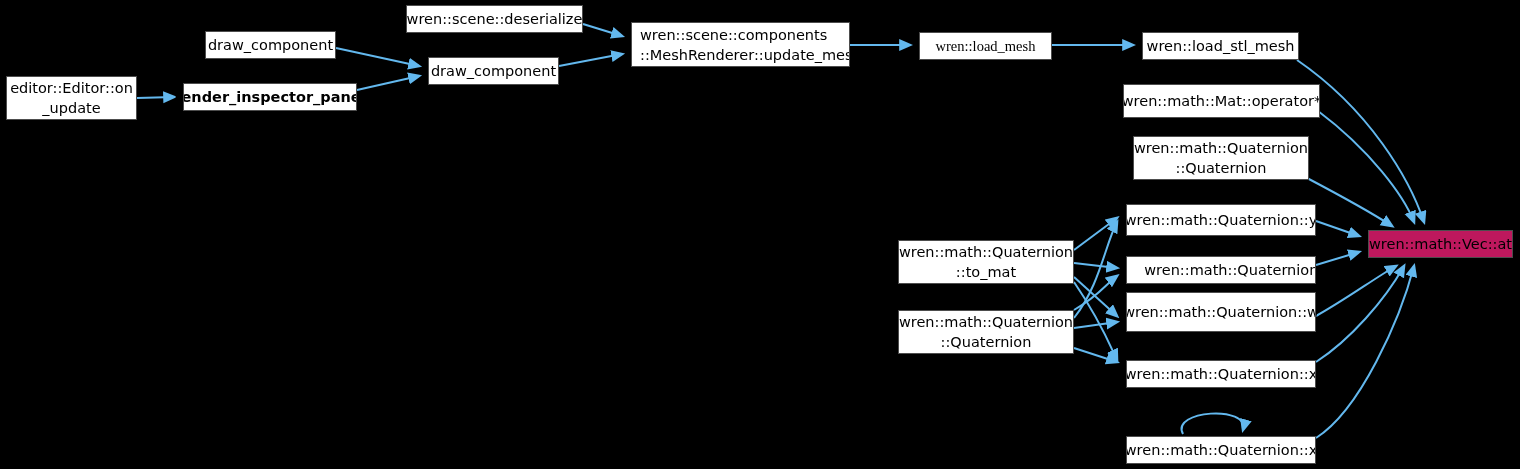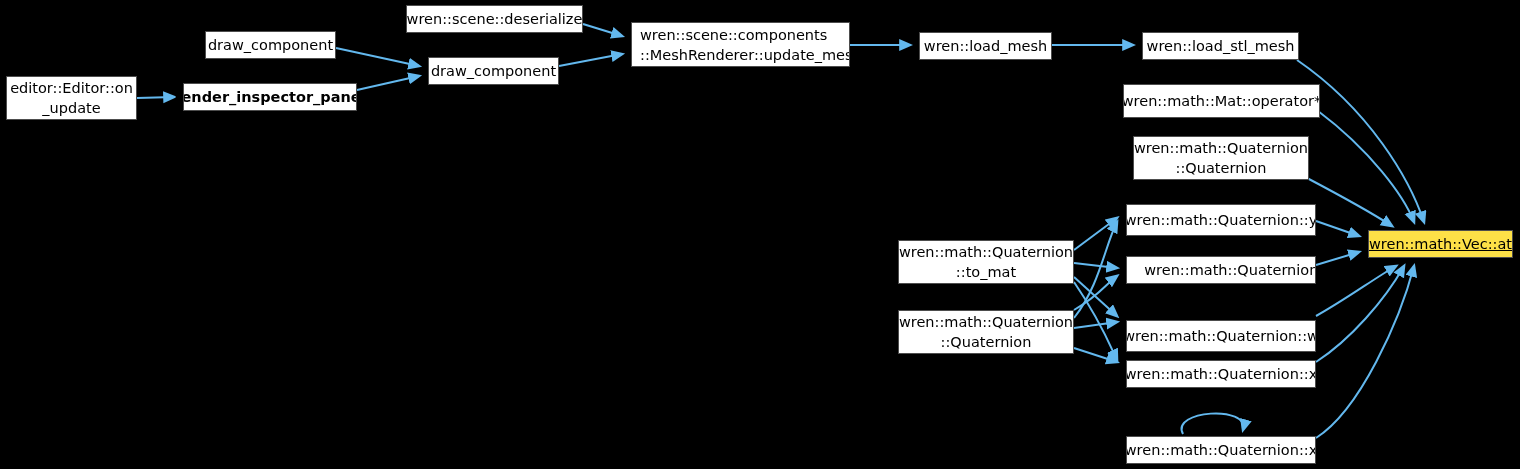--- a/index.html
+++ b/index.html
@@ -22,21 +22,21 @@
     align-items:center;
     justify-content:center;
     text-align:center;
     color:#000;
     font-size:14.5px;
     line-height:20px;
     letter-spacing:0px;
     white-space:pre-line;
     padding:0 6px;
   }
-  .node.highlight{background:#fde047;text-decoration:underline;}
+  .node.highlight{background:#be185d;}
   .node.leftalign{justify-content:flex-start;text-align:left;padding-left:8px;}
 </style>
 </head>
 <body>
 
 <div id="canvas">
   <svg class="edges" xmlns="http://www.w3.org/2000/svg">
     <defs>
       <marker id="arrowhead" markerWidth="7" markerHeight="7" refX="5.4" refY="3" orient="auto" markerUnits="strokeWidth">
         <path d="M0,0 L7,3 L0,6 z" fill="#63b8ee"></path>
@@ -71,28 +71,28 @@
   </svg>
   <div id="node-layer">
       <div class="node" style="left: 6px; top: 76px; width: 131px; height: 44px;">editor::Editor::on
 _update</div>
       <div class="node" style="left: 205px; top: 31px; width: 131px; height: 28px;">draw_component</div>
       <div class="node" style="left: 183px; top: 83px; width: 174px; height: 28px; font-weight: bold;">render_inspector_panel</div>
       <div class="node" style="left: 428px; top: 57px; width: 131px; height: 28px;">draw_component</div>
       <div class="node" style="left: 406px; top: 5px; width: 177px; height: 28px;">wren::scene::deserialize</div>
       <div class="node leftalign" style="left: 631px; top: 22px; width: 219px; height: 45px;">wren::scene::components
 ::MeshRenderer::update_mesh</div>
-      <div class="node" style="left: 919px; top: 32px; width: 133px; height: 28px;">wren::load_mesh</div>
+      <div class="node" style="left: 919px; top: 32px; width: 133px; height: 28px; font-family: Liberation Serif, serif;">wren::load_mesh</div>
       <div class="node" style="left: 1142px; top: 32px; width: 157px; height: 28px;">wren::load_stl_mesh</div>
       <div class="node" style="left: 1123px; top: 84px; width: 197px; height: 34px;">wren::math::Mat::operator*</div>
       <div class="node" style="left: 1133px; top: 136px; width: 176px; height: 44px;">wren::math::Quaternion
 ::Quaternion</div>
       <div class="node" style="left: 1126px; top: 204px; width: 190px; height: 32px;">wren::math::Quaternion::y</div>
       <div class="node" style="left: 1126px; top: 256px; width: 190px; height: 28px; padding-left: 44px;">wren::math::Quaternion::z</div>
-      <div class="node" style="left: 1126px; top: 320px; width: 190px; height: 32px;">wren::math::Quaternion::w</div>
+      <div class="node" style="left: 1126px; top: 292px; width: 190px; height: 40px;">wren::math::Quaternion::w</div>
       <div class="node" style="left: 1126px; top: 360px; width: 190px; height: 28px;">wren::math::Quaternion::x</div>
       <div class="node" style="left: 1126px; top: 436px; width: 190px; height: 28px;">wren::math::Quaternion::x</div>
       <div class="node" style="left: 898px; top: 240px; width: 176px; height: 44px;">wren::math::Quaternion
 ::to_mat</div>
       <div class="node" style="left: 898px; top: 310px; width: 176px; height: 44px;">wren::math::Quaternion
 ::Quaternion</div>
       <div class="node highlight" style="left: 1368px; top: 230px; width: 145px; height: 28px;">wren::math::Vec::at</div>
     </div>
 </div>
 

